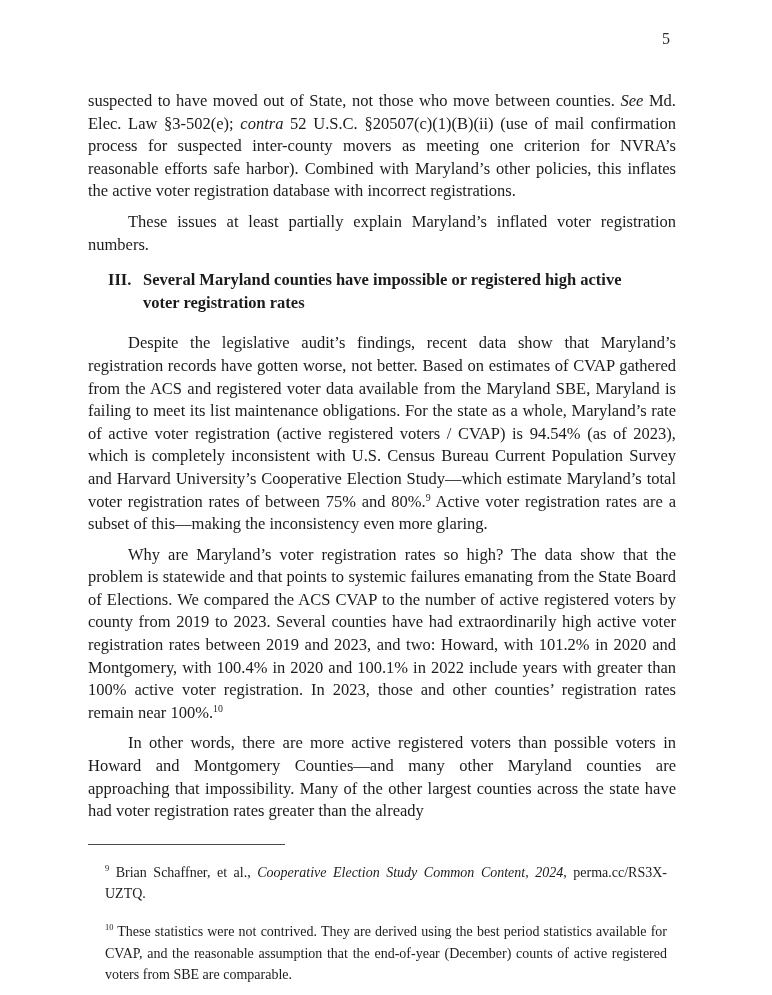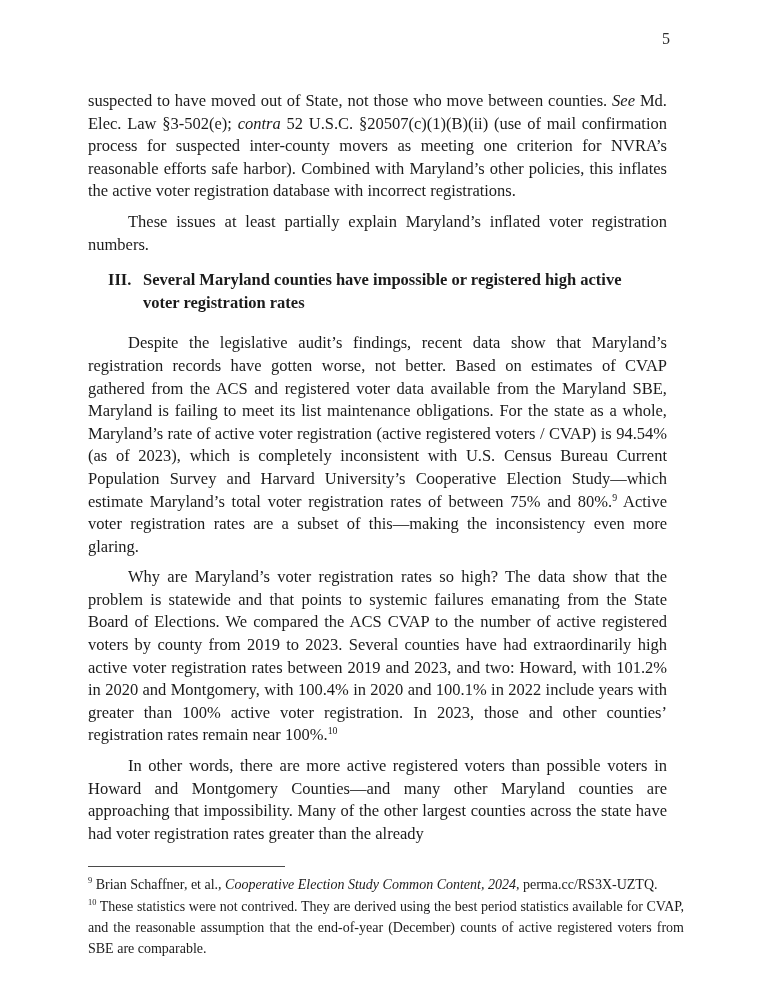--- a/index.html
+++ b/index.html
@@ -5,30 +5,30 @@
   * { box-sizing: border-box; }
   html, body { margin: 0; padding: 0; background: #ffffff; }
   body {
     width: 772px; height: 995px; overflow: hidden;
     font-family: "Liberation Serif", "DejaVu Serif", serif;
     color: #1b1b1b;
   }
   .page { width: 772px; height: 995px; padding: 30px 88px 0 88px; position: relative; background: #ffffff; }
   .page-number { text-align: right; padding-right: 14px; font-size: 16px; color: #2b2b2b; margin-bottom: 42px; }
   .body-text { font-size: 16.5px; line-height: 22.6px; text-align: justify; }
-  p.par { margin: 0 17px 8px 0; }
+  p.par { margin: 0 8px 8px 0; }
   p.par.indent { text-indent: 40px; }
   .heading { display: flex; padding-left: 20px; margin: 13px 0 18px 0; font-weight: bold; text-align: left; line-height: 22.6px; }
   .h-num { width: 35px; flex: none; }
   .h-text { width: 505px; }
   sup { font-size: 0.6em; line-height: 0; }
   .it { font-style: italic; }
   .fn-sep { width: 197px; border: none; border-top: 1px solid #4a4a4a; margin: 21px 0 7px 0; height: 0; }
   .footnotes { font-size: 14px; line-height: 21.3px; text-align: justify; }
-  .footnotes p { margin: 0; }
+  .footnotes p { margin: 17px; }
 </style>
 </head>
 <body>
 
 <div class="page">
   <div class="page-number">5</div>
 
   <div class="body-text">
     <p class="par"><span>suspected to have moved out of State, not those who move between counties. </span><span class="it">See</span><span> Md. Elec. Law §3-502(e); </span><span class="it">contra</span><span> 52 U.S.C. §20507(c)(1)(B)(ii) (use of mail confirmation process for suspected inter-county movers as meeting one criterion for NVRA’s reasonable efforts safe harbor). Combined with Maryland’s other policies, this inflates the active voter registration database with incorrect registrations.</span></p>
 

